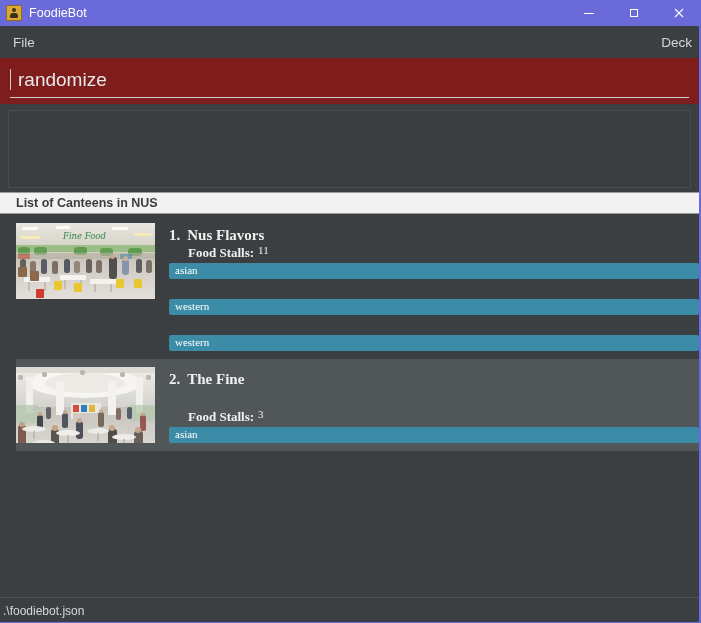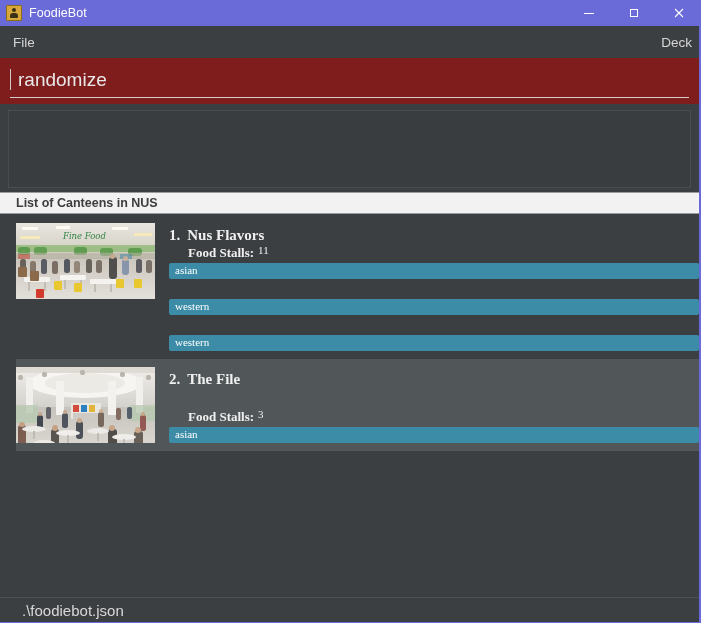--- a/index.html
+++ b/index.html
@@ -268,23 +268,22 @@
     height: 26px;
     background: #3c3f41;
     border-top: 1px solid #4f5254;
     box-sizing: border-box;
     display: flex;
     align-items: center;
     padding-left: 3px;
   }
   .status-text {
     color: #d8d8d8;
-    font-size: 15px;
-    white-space: nowrap;
-    margin-left: 19px;
+    font-size: 12px;
+    white-space: nowrap;
   }
 
   
   .win-border-right {
     position: absolute;
     top: 26px;
     right: 0;
     width: 2px;
     height: 597px;
     background: #6a6ad8;
@@ -502,21 +501,21 @@
               <rect x="81" y="66" width="2" height="8" fill="#c0bcb5"></rect>
               <ellipse cx="108" cy="70" rx="12" ry="3" fill="#efedea"></ellipse>
               <rect x="107" y="72" width="2" height="8" fill="#c0bcb5"></rect>
               <ellipse cx="28" cy="76" rx="11" ry="3" fill="#eceae6"></ellipse>
             </g>
             <rect x="0" y="78" width="30" height="8" fill="#a33a35" opacity="0.5"></rect>
           </svg>
         </div>
         <div class="card-body">
           <div class="card-title">
-            <span class="idx">2.</span><span>The File</span>
+            <span class="idx">2.</span><span>The Fine</span>
           </div>
           <div class="stalls-row">
             <span>Food Stalls:</span><span class="stalls-count">3</span>
           </div>
           <div class="tag-row">
             <span class="tag">asian</span>
           </div>
         </div>
       </div>
 

